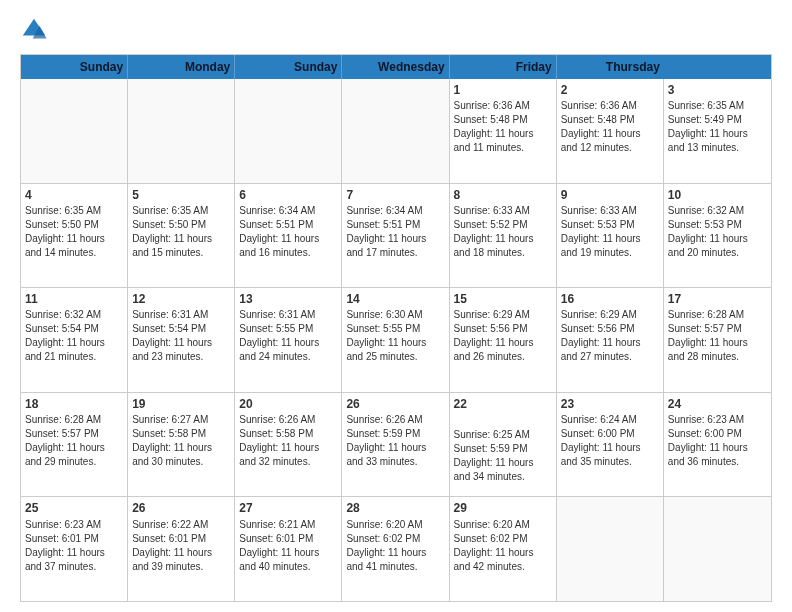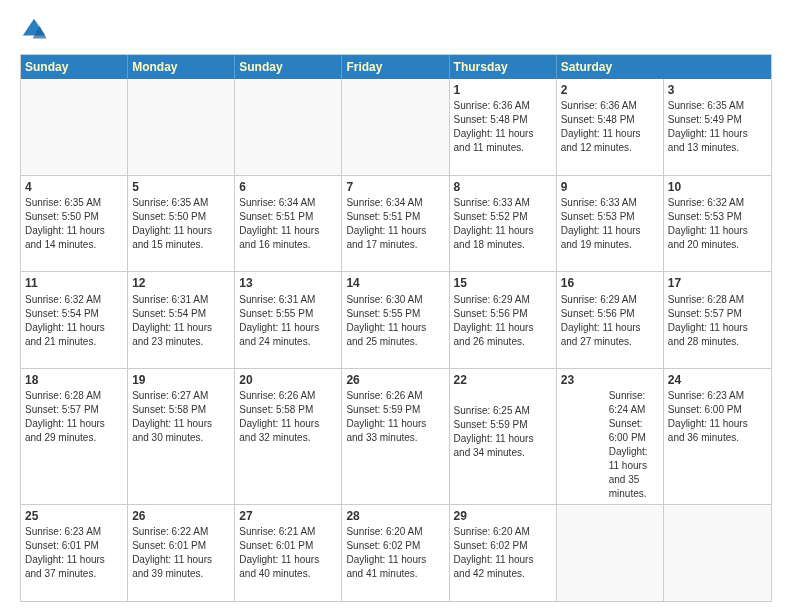--- a/index.html
+++ b/index.html
@@ -57,25 +57,25 @@
       display: flex;
       flex-direction: column;
       border: 1px solid #ccc;
     }
     .cal-header-row {
       display: grid;
       grid-template-columns: repeat(7, 1fr);
       background: #2a7fc1;
     }
     .cal-header-cell {
-      color: #fef9c3;
+      color: #0f172a;
       font-size: 12px;
       font-weight: bold;
       padding: 5px 4px;
-      text-align: left;
+      text-align: right;
       border-right: 1px solid #5a9fd4;
     }
     .cal-header-cell:last-child { border-right: none; }
     .cal-body {
       flex: 1;
       display: flex;
       flex-direction: column;
     }
     .cal-row {
       display: grid;
@@ -126,23 +126,23 @@
       <div class="month-title"></div>
       <div class="location"></div>
     </div>
   </div>
 
   <div class="calendar">
     <div class="cal-header-row" id="cal-header">
         <div class="cal-header-cell">Sunday</div>
         <div class="cal-header-cell">Monday</div>
         <div class="cal-header-cell">Sunday</div>
+        <div class="cal-header-cell">Wednesday</div>
         <div class="cal-header-cell">Friday</div>
         <div class="cal-header-cell">Thursday</div>
-        <div class="cal-header-cell">Saturday</div>
       </div>
     <div class="cal-body" id="cal-body">
         <div class="cal-row">
           <div class="cal-cell empty"></div>
           <div class="cal-cell empty"></div>
           <div class="cal-cell empty"></div>
           <div class="cal-cell empty"></div>
           <div class="cal-cell">
             <span class="day-num">1</span>
             <div class="cell-text" style="white-space: pre-line;">Sunrise: 6:36 AM
@@ -298,21 +298,21 @@
           </div>
           <div class="cal-cell">
             <span class="day-num">22</span>
             <div class="cell-text" style="white-space: pre-line; margin-top: 16px;">Sunrise: 6:25 AM
 Sunset: 5:59 PM
 Daylight: 11 hours
 and 34 minutes.</div>
           </div>
           <div class="cal-cell">
             <span class="day-num">23</span>
-            <div class="cell-text" style="white-space: pre-line; margin-left: 48px;">Sunrise: 6:24 AM
+            <div class="cell-text" style="white-space: pre-line;">Sunrise: 6:24 AM
 Sunset: 6:00 PM
 Daylight: 11 hours
 and 35 minutes.</div>
           </div>
           <div class="cal-cell">
             <span class="day-num">24</span>
             <div class="cell-text" style="white-space: pre-line;">Sunrise: 6:23 AM
 Sunset: 6:00 PM
 Daylight: 11 hours
 and 36 minutes.</div>

